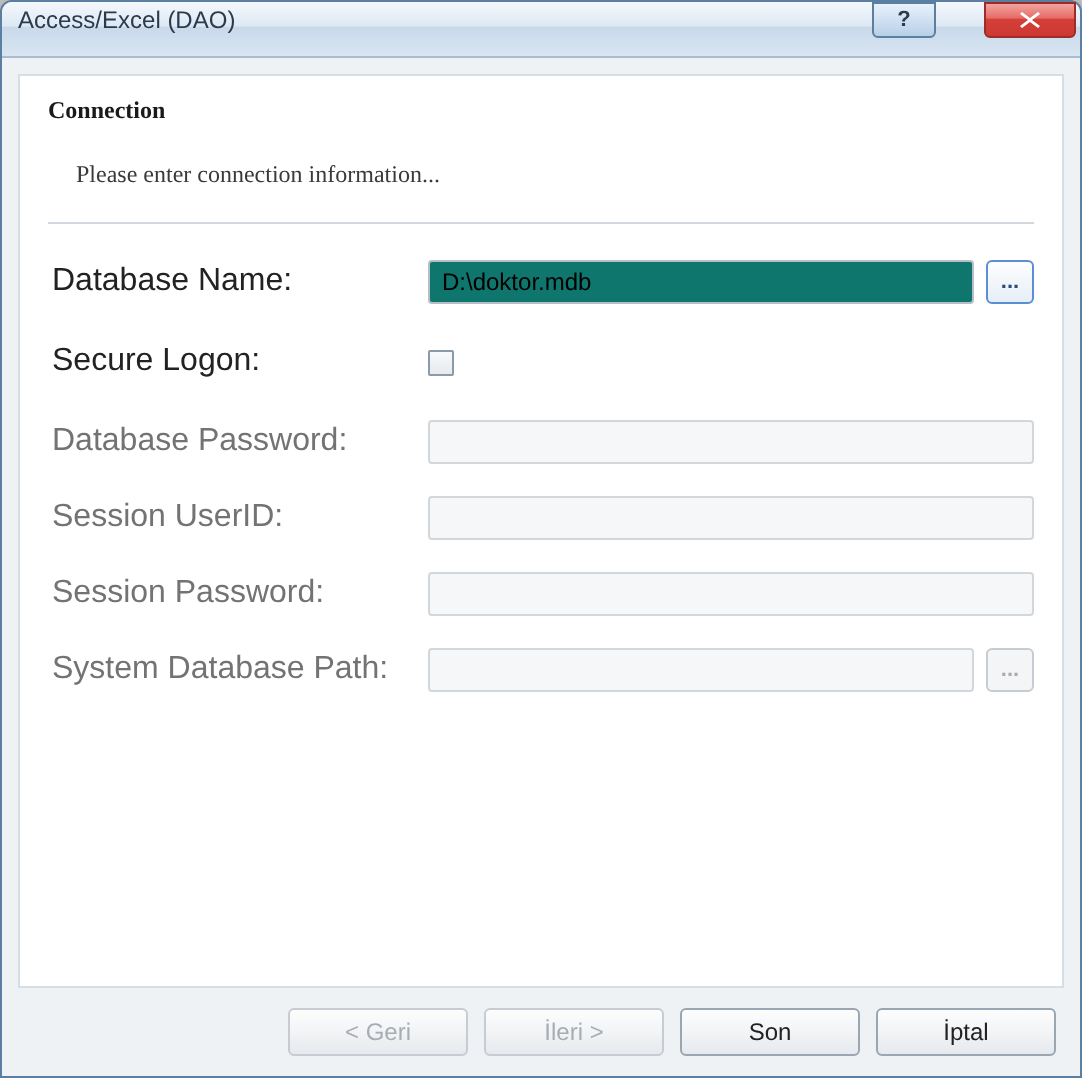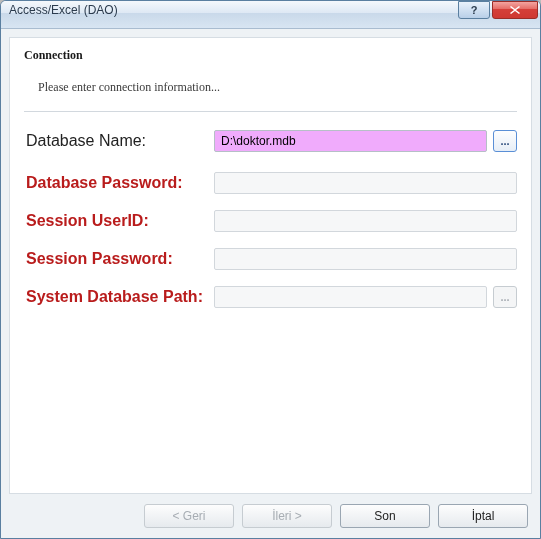--- a/index.html
+++ b/index.html
@@ -23,20 +23,21 @@
     flex-direction: column;
   }
   .titlebar {
     height: 28px;
     background: linear-gradient(to bottom, #f4f8fc 0%, #dde8f4 45%, #c9d9ea 46%, #d8e5f2 100%);
     border-bottom: 1px solid #a9bcd0;
     display: flex;
     align-items: center;
     padding: 0 2px 10px 8px;
     border-radius: 5px 5px 0 0;
+    gap: 22px;
   }
   .titlebar-title {
     flex: 1;
     color: #2b3b4d;
     font-size: 12px;
   }
   .win-btn {
     width: 32px;
     height: 18px;
     margin-left: 2px;
@@ -99,30 +100,30 @@
     align-items: center;
     margin-bottom: 20px;
   }
   .form-row.tight { margin-bottom: 16px; }
   .form-label {
     width: 190px;
     color: #222;
     font-size: 16px;
     padding-left: 2px;
   }
-  .form-label.disabled { color: #b91c1c; font-weight: bold; }
+  .form-label.disabled { color: #737373; }
   .text-input {
     flex: 1;
     height: 22px;
     border: 1px solid #b6bfc7;
     border-radius: 2px;
     padding: 2px 6px;
     font-family: inherit;
     font-size: 12px;
-    background: #f0abfc;
+    background: #0f766e;
   }
   .text-input.disabled {
     background: #f6f7f8;
     border-color: #d2d7dc;
     color: #aaa;
   }
   .browse-btn {
     width: 24px;
     height: 22px;
     margin-left: 6px;
@@ -217,20 +218,24 @@
 
       <hr class="divider">
 
       <div class="form-row">
         <div class="form-label">Database Name:</div>
         <input class="text-input" type="text" value="D:\doktor.mdb" style="">
         <div class="browse-btn">...</div>
       </div>
 
 
+      <div class="form-row">
+        <div class="form-label">Secure Logon:</div>
+        <div class="checkbox"></div>
+      </div>
 
       <div class="form-row tight">
         <div class="form-label disabled">Database Password:</div>
         <input class="text-input disabled" type="password" disabled="" style="">
       </div>
 
       <div class="form-row tight">
         <div class="form-label disabled">Session UserID:</div>
         <input class="text-input disabled" type="text" disabled="" style="">
       </div>

